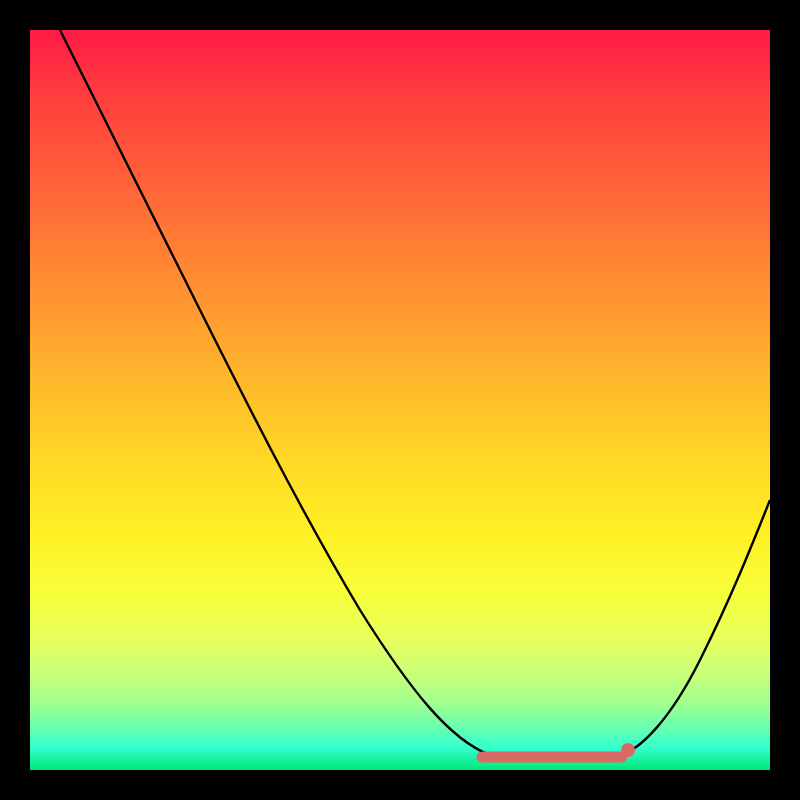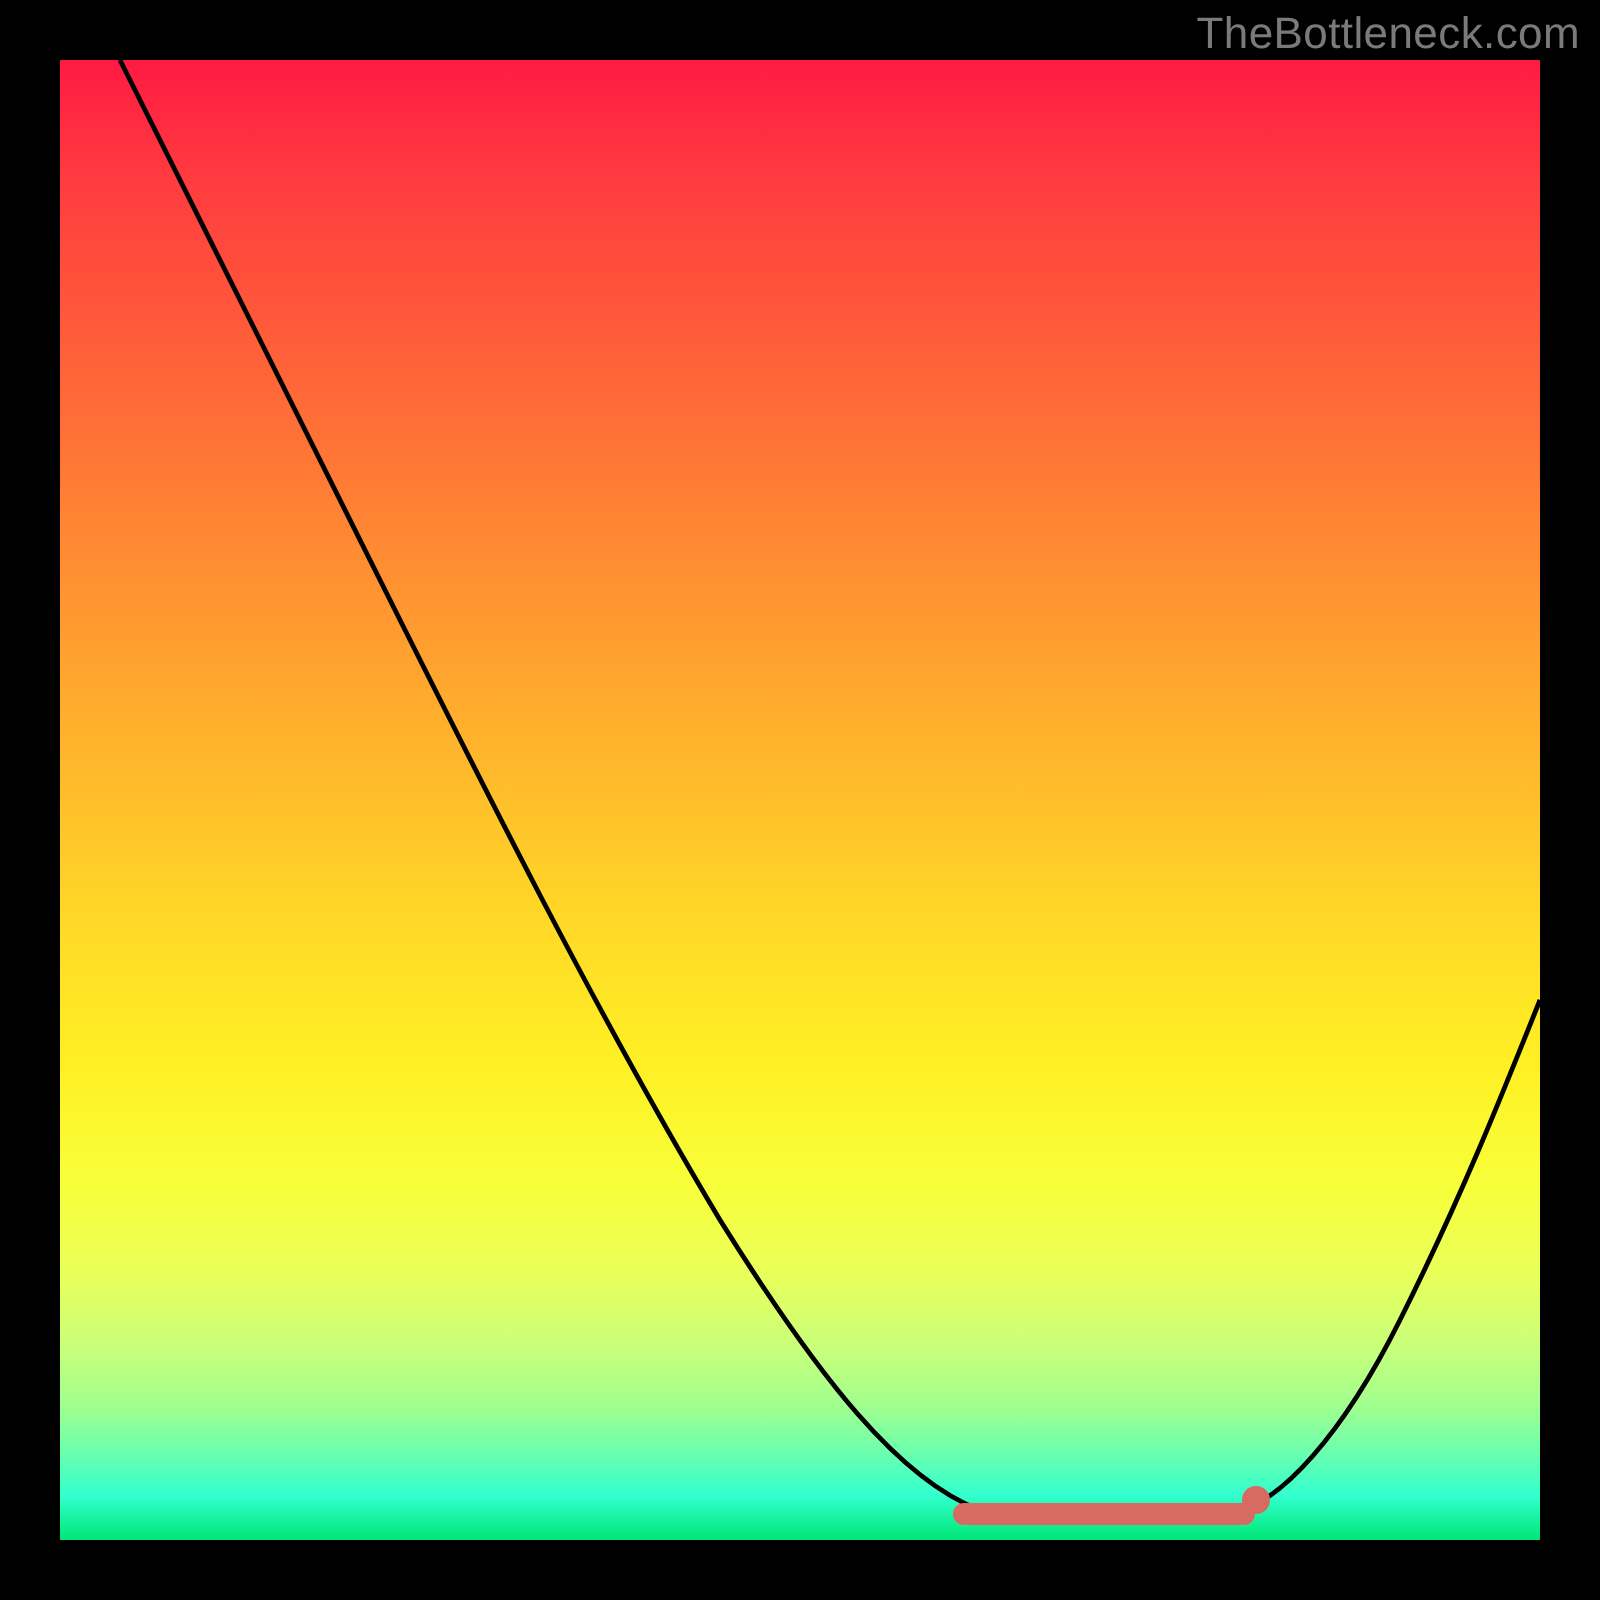--- a/index.html
+++ b/index.html
@@ -71,14 +71,13 @@
                C 60 60, 110 160, 160 260
                C 210 360, 270 480, 330 580
                C 380 660, 420 710, 460 725
                L 590 725
                C 610 720, 640 690, 670 630
                C 700 570, 720 520, 740 470" fill="none" stroke="#000" stroke-width="2.4"></path>
       <line x1="452" y1="727" x2="592" y2="727" stroke="#d86a63" stroke-width="11" stroke-linecap="round"></line>
       <circle cx="598" cy="720" r="7" fill="#d86a63"></circle>
     </svg>
   </div>
-  <div class="attribution">TheBottleneck.com</div>
 </div>
 
 </body></html>

